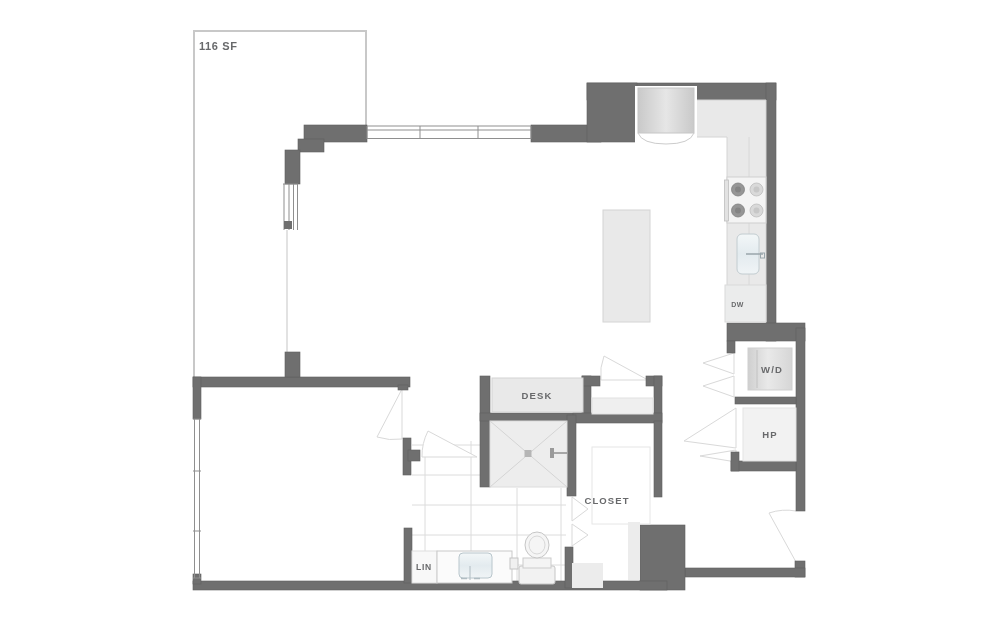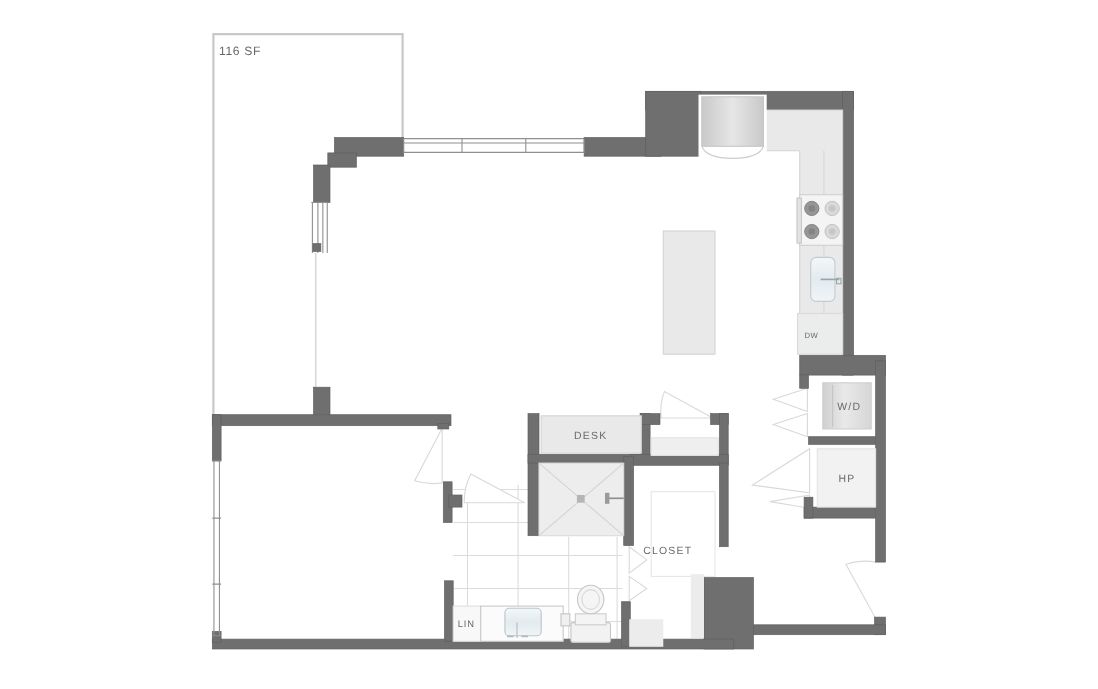--- a/index.html
+++ b/index.html
@@ -1,17 +1,17 @@
 <!DOCTYPE html>
 <html style="--background: #ffffff; --wall: #6f6f6f; --wall-edge: #5f5f5f; --fixture-fill: #e9e9e9; --fixture-border: #d4d4d4; --balcony-outline: #c8c8c8; --window-line: #8f8f8f; --door-swing: #d9d9d9; --tile-line: #dcdcdc; --label-text: #68696b; --sink-fill: #e9eff2; --burner-dark: #969696; --burner-light: #d9d9d9;"><head>
 <meta charset="utf-8">
 <style>
   html,body{margin:0;padding:0;background:#ffffff;}
   #stage{position:relative;width:900px;height:626px;background:var(--background,#fff);overflow:hidden;
-         font-family:"Liberation Sans", sans-serif;}
+         font-family:"Liberation Sans", sans-serif;font-weight:bold;}
   svg{position:absolute;left:0;top:0;}
   .wall{fill:var(--wall,#6f6f6f);stroke:var(--wall-edge,#616161);stroke-width:.6;}
   .fixture{fill:var(--fixture-fill,#e9e9e9);stroke:var(--fixture-border,#d5d5d5);stroke-width:1;}
   .balcony{fill:none;stroke:var(--balcony-outline,#c8c8c8);stroke-width:2;}
   .win{stroke:var(--window-line,#8f8f8f);stroke-width:1;fill:none;}
   .tile{stroke:var(--tile-line,#dcdcdc);stroke-width:1;}
   .door{fill:#ffffff;stroke:var(--door-swing,#d9d9d9);stroke-width:1;}
   .xline{stroke:#d4d4d4;stroke-width:1;}
   .lbl{fill:var(--label-text,#68696b);letter-spacing:1.1px;}
   .f11{font-size:11px;letter-spacing:.6px;}

